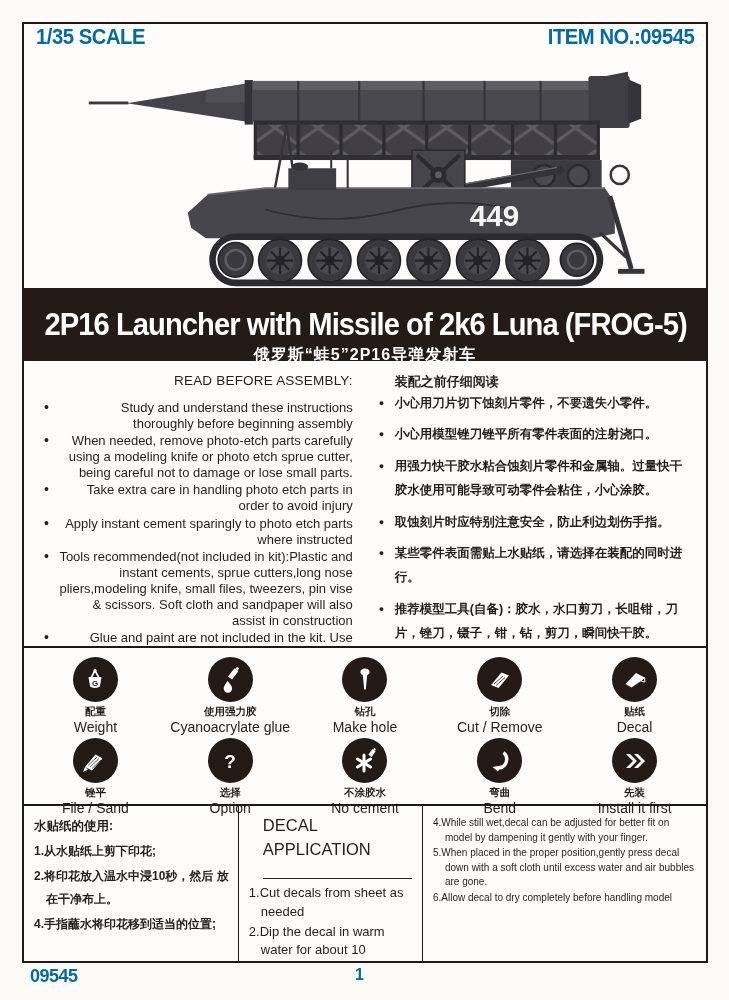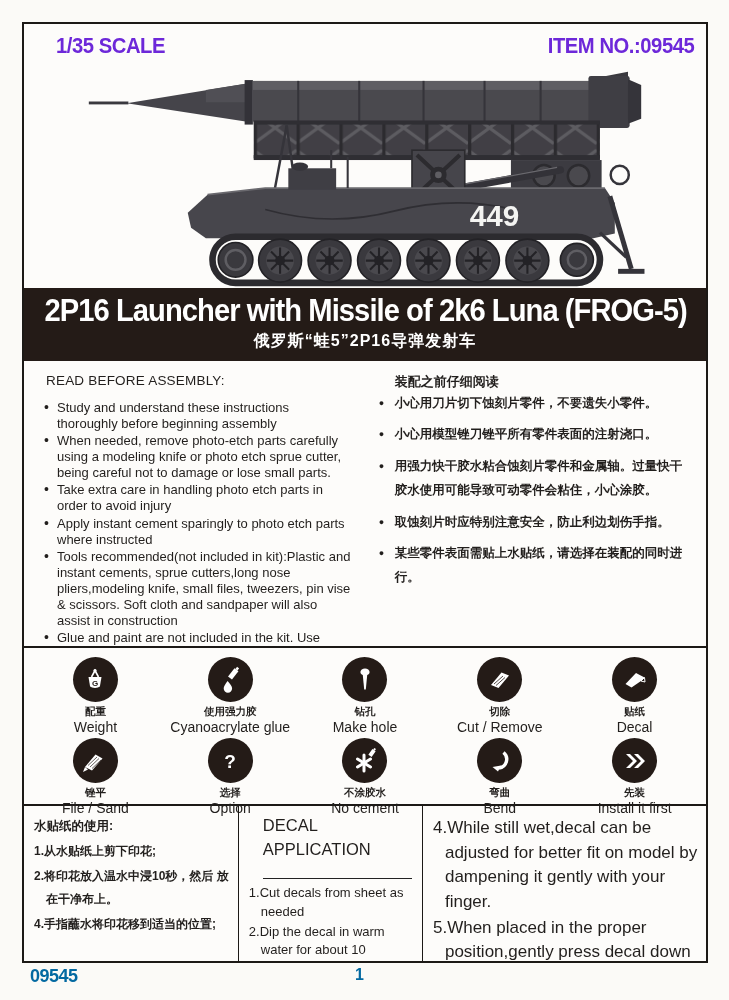--- a/index.html
+++ b/index.html
@@ -14,50 +14,49 @@
   .frame {
     position:absolute; left:22px; top:22px;
     width:686px; height:941px;
     border:2.5px solid #1c1916;
     background:#fdfcfa;
     display:flex; flex-direction:column;
   }
   
   .header-row {
     height:46px;
-    display:flex; justify-content:space-between; align-items:center;
+    display:flex; justify-content:space-between; align-items:flex-start;
     padding:0 12px 2px 12px;
     font-weight:bold; font-size:22px; letter-spacing:-0.5px;
-    color:#6d28d9;
-    margin-left:20px;
+    color:#0369a1;
   }
   .header-row .hdr { transform:scaleX(0.92); transform-origin:left; }
   .header-row .hdr.right { transform-origin:right; }
   
   .illustration {
     height:218px; display:flex; align-items:center;
     overflow:hidden;
   }
   
   .title-bar {
     background:#241b17; color:#fff; text-align:center;
-    height:73px; padding-top:5px;
+    height:73px; padding-top:19px;
   }
   .title-en {
     font-size:31px; font-weight:bold; letter-spacing:-1px;
     transform:scaleX(0.94); transform-origin:center; white-space:nowrap;
   }
   .title-zh { font-size:16px; font-weight:bold; margin-top:2px; letter-spacing:1px; }
   
   .instructions {
     display:flex; height:287px; overflow:hidden;
     padding:10px 14px 0 20px;
     border-bottom:2px solid #1c1916;
   }
-  .col-en { width:49.5%; font-size:13px; line-height:1.24; padding-right:12px; }
+  .col-en { width:49.5%; font-size:13px; line-height:1.24; padding-right:12px;text-align:right; }
   .col-en .heading { font-size:13.5px; margin:2px 0 10px 2px; letter-spacing:0.2px; }
   .col-en ul, .col-zh ul { list-style:none; }
   .col-en li { padding-left:13px; position:relative; margin-bottom:1px; }
   .col-en li::before { content:"\2022"; position:absolute; left:0; top:-1px; font-size:14px; }
   .col-zh { width:50.5%; font-size:12.5px; font-weight:bold; padding-left:14px; }
   .col-zh .heading { font-size:13px; margin:2px 0 0 16px; }
   .col-zh li { padding-left:16px; position:relative; line-height:1.95; margin-bottom:7px; }
   .col-zh li::before { content:"\25CF"; position:absolute; left:0; top:0; font-size:9px; line-height:2.7; }
   
   .symbols {
@@ -83,21 +82,21 @@
   .decal-zh div { letter-spacing:0; }
   .decal-en-left {
     width:27%; border-right:1.5px solid #1c1916;
     padding:6px 6px 4px 10px; font-size:13px; line-height:1.45;
   }
   .decal-en-left .heading {
     font-size:16.5px; letter-spacing:0; margin:2px 4px 5px 14px;
     border-bottom:1.5px solid #222; padding-bottom:16px;
   }
   .decal-step { margin-bottom:1px; padding-left:12px; text-indent:-12px; }
-  .decal-en-right { flex:1; padding:10px 8px 4px 10px; font-size:17px; line-height:1.45; }
+  .decal-en-right { flex:1; padding:10px 8px 4px 10px; font-size:10px; line-height:1.45; }
   
   .footer {
     position:absolute; left:0; top:966px; width:729px; height:30px;
     font-weight:bold; color:#0369a1;
   }
   .footer .item { position:absolute; left:30px; font-size:18px; letter-spacing:-0.5px; }
   .footer .page { position:absolute; left:355px; font-size:16px; }
 </style>
 </head>
 <body>
@@ -249,20 +248,21 @@
       </ul>
     </div>
     <div class="col-zh">
       <div class="heading">装配之前仔细阅读</div>
       <ul>
         <li>小心用刀片切下蚀刻片零件，不要遗失小零件。</li>
         <li>小心用模型锉刀锉平所有零件表面的注射浇口。</li>
         <li>用强力快干胶水粘合蚀刻片零件和金属轴。过量快干胶水使用可能导致可动零件会粘住，小心涂胶。</li>
         <li>取蚀刻片时应特别注意安全，防止利边划伤手指。</li>
         <li>某些零件表面需贴上水贴纸，请选择在装配的同时进行。</li>
+        <li>推荐模型工具(自备)：胶水，水口剪刀，长咀钳，刀片，锉刀，镊子，钳，钻，剪刀，瞬间快干胶。</li>
 
       </ul>
     </div>
   </div>
 
   <div class="symbols">
     <div class="sym-row">
       <div class="sym">
         <span class="circle">
           <svg width="30" height="30" viewBox="0 0 30 30">

